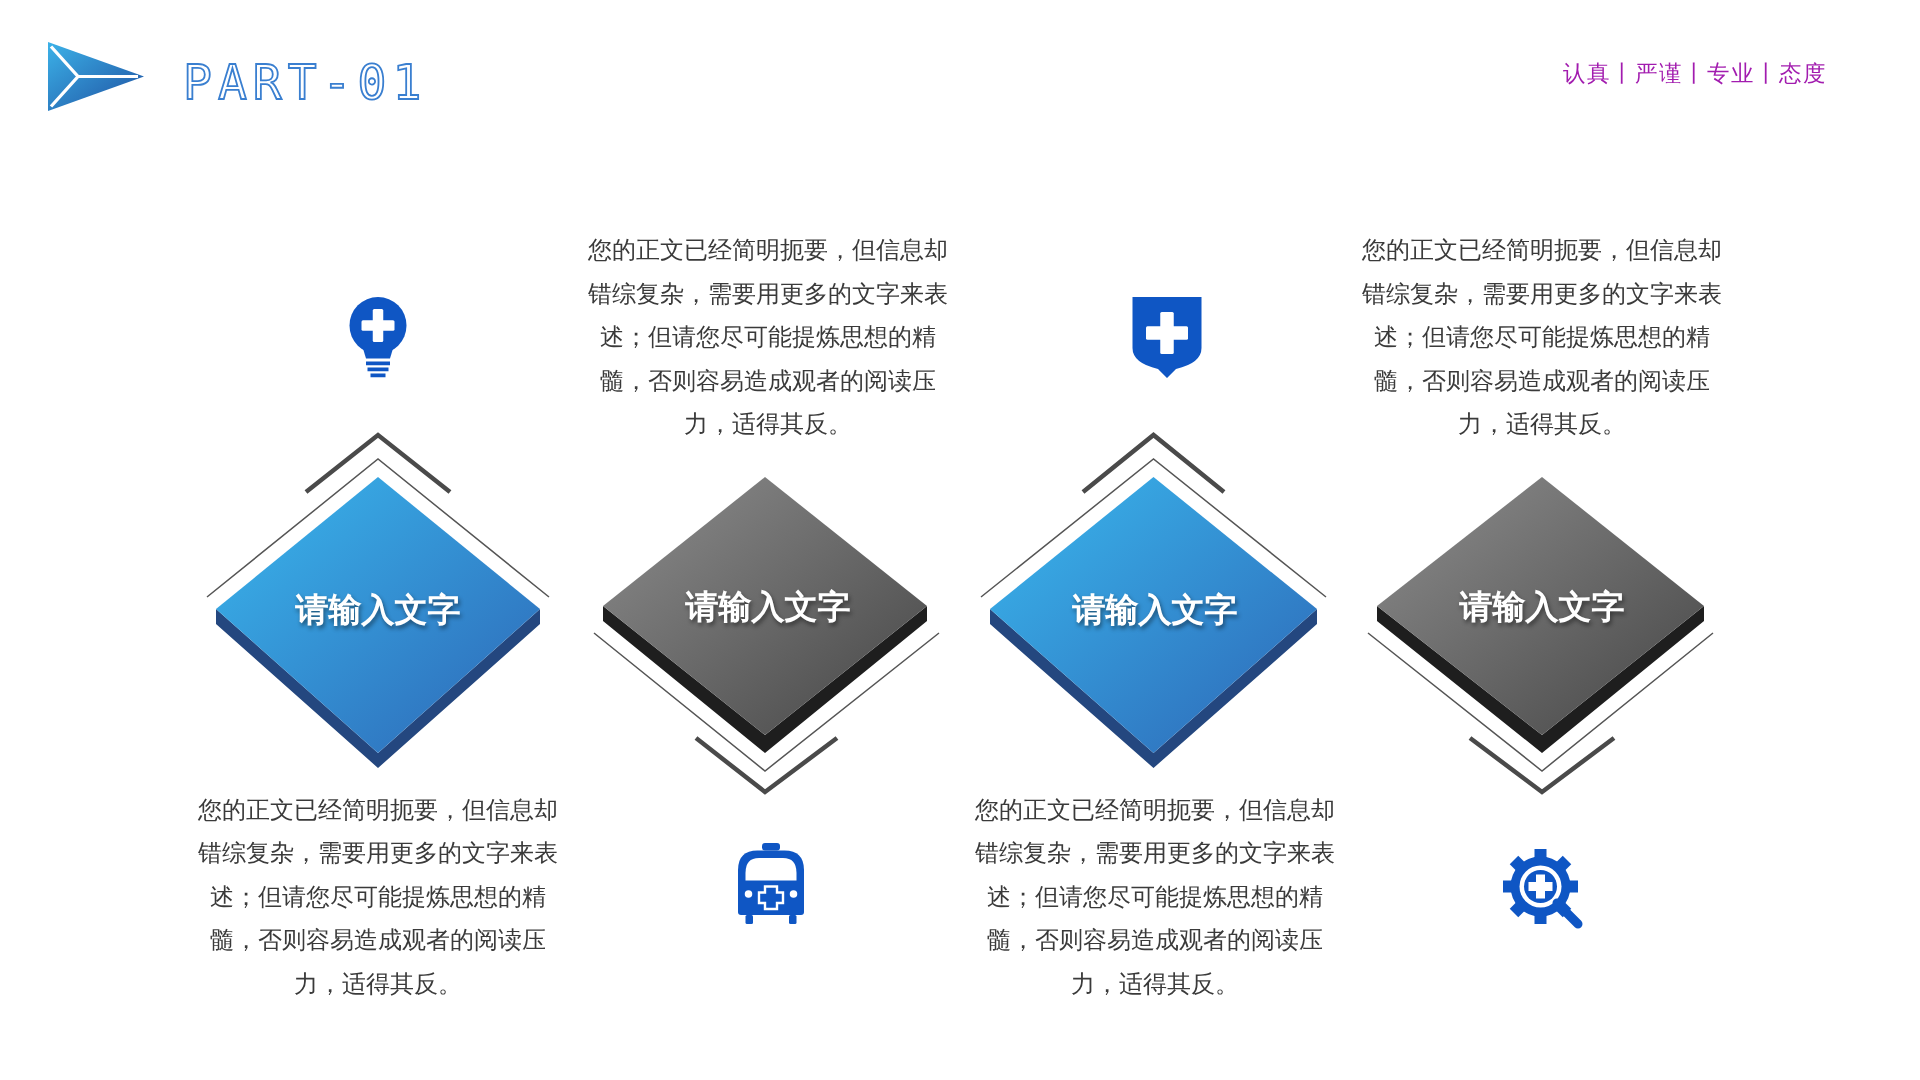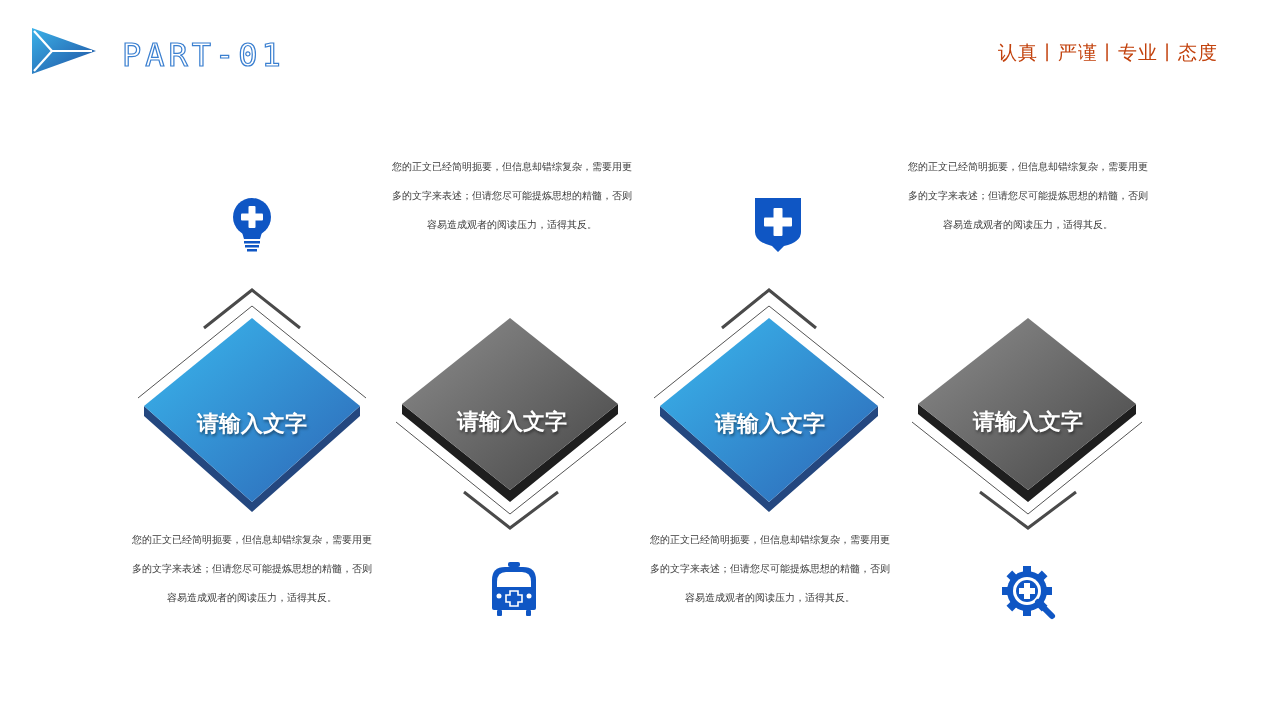--- a/index.html
+++ b/index.html
@@ -8,35 +8,34 @@
 
   .logo { position: absolute; left: 32px; top: 28px; width: 64px; height: 46px; }
   .part-title {
     position: absolute; left: 122px; top: 36px;
     font-family: "DejaVu Sans Mono", "Liberation Mono", monospace;
     font-size: 32px; letter-spacing: 4px; color: #fff;
     -webkit-text-stroke: 1.2px #3a7fd0;
   }
   .motto {
     position: absolute; right: 62px; top: 40px;
-    font-size: 19px; color: #c2410c; letter-spacing: 1px;
+    font-size: 15px; color: #a21caf; letter-spacing: 1px;
   }
 
   .desc {
     position: absolute; width: 240px;
-    font-size: 10px; line-height: 29px; color: #3a3a3a; text-align: center;
+    font-size: 16px; line-height: 29px; color: #3a3a3a; text-align: center;
   }
 
   .card { position: absolute; width: 240px; height: 240px; }
   .card svg { position: absolute; left: 0; top: 0; }
   .card-label {
     position: absolute; left: 0; right: 0; top: 104px;
     text-align: center; font-size: 22px; color: #fff; font-weight: bold;
     text-shadow: 1px 2px 3px rgba(0,0,0,0.45);
-    margin-top: 17px;
   }
 
   .icon { position: absolute; width: 56px; height: 60px; }
 </style>
 </head>
 <body>
 
 <svg class="logo" viewBox="0 0 64 46">
   <defs>
     <linearGradient id="lg" x1="0" y1="0" x2="1" y2="1">

